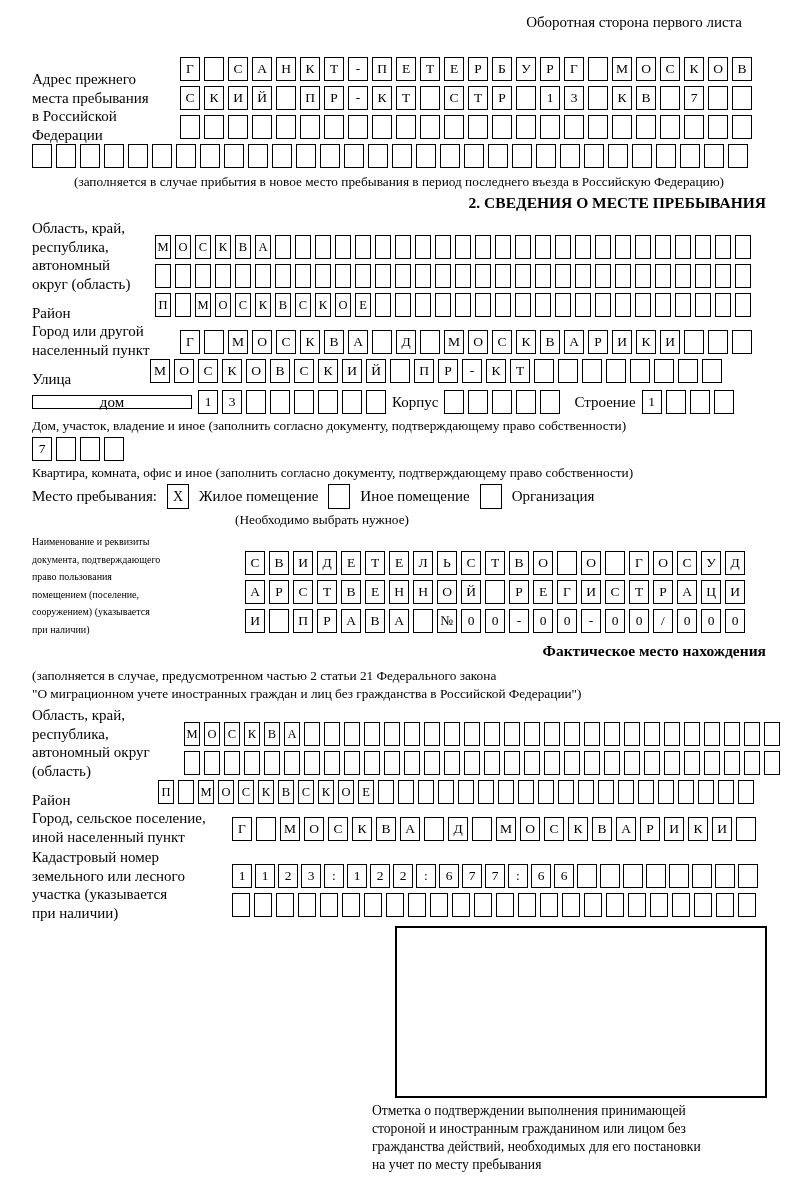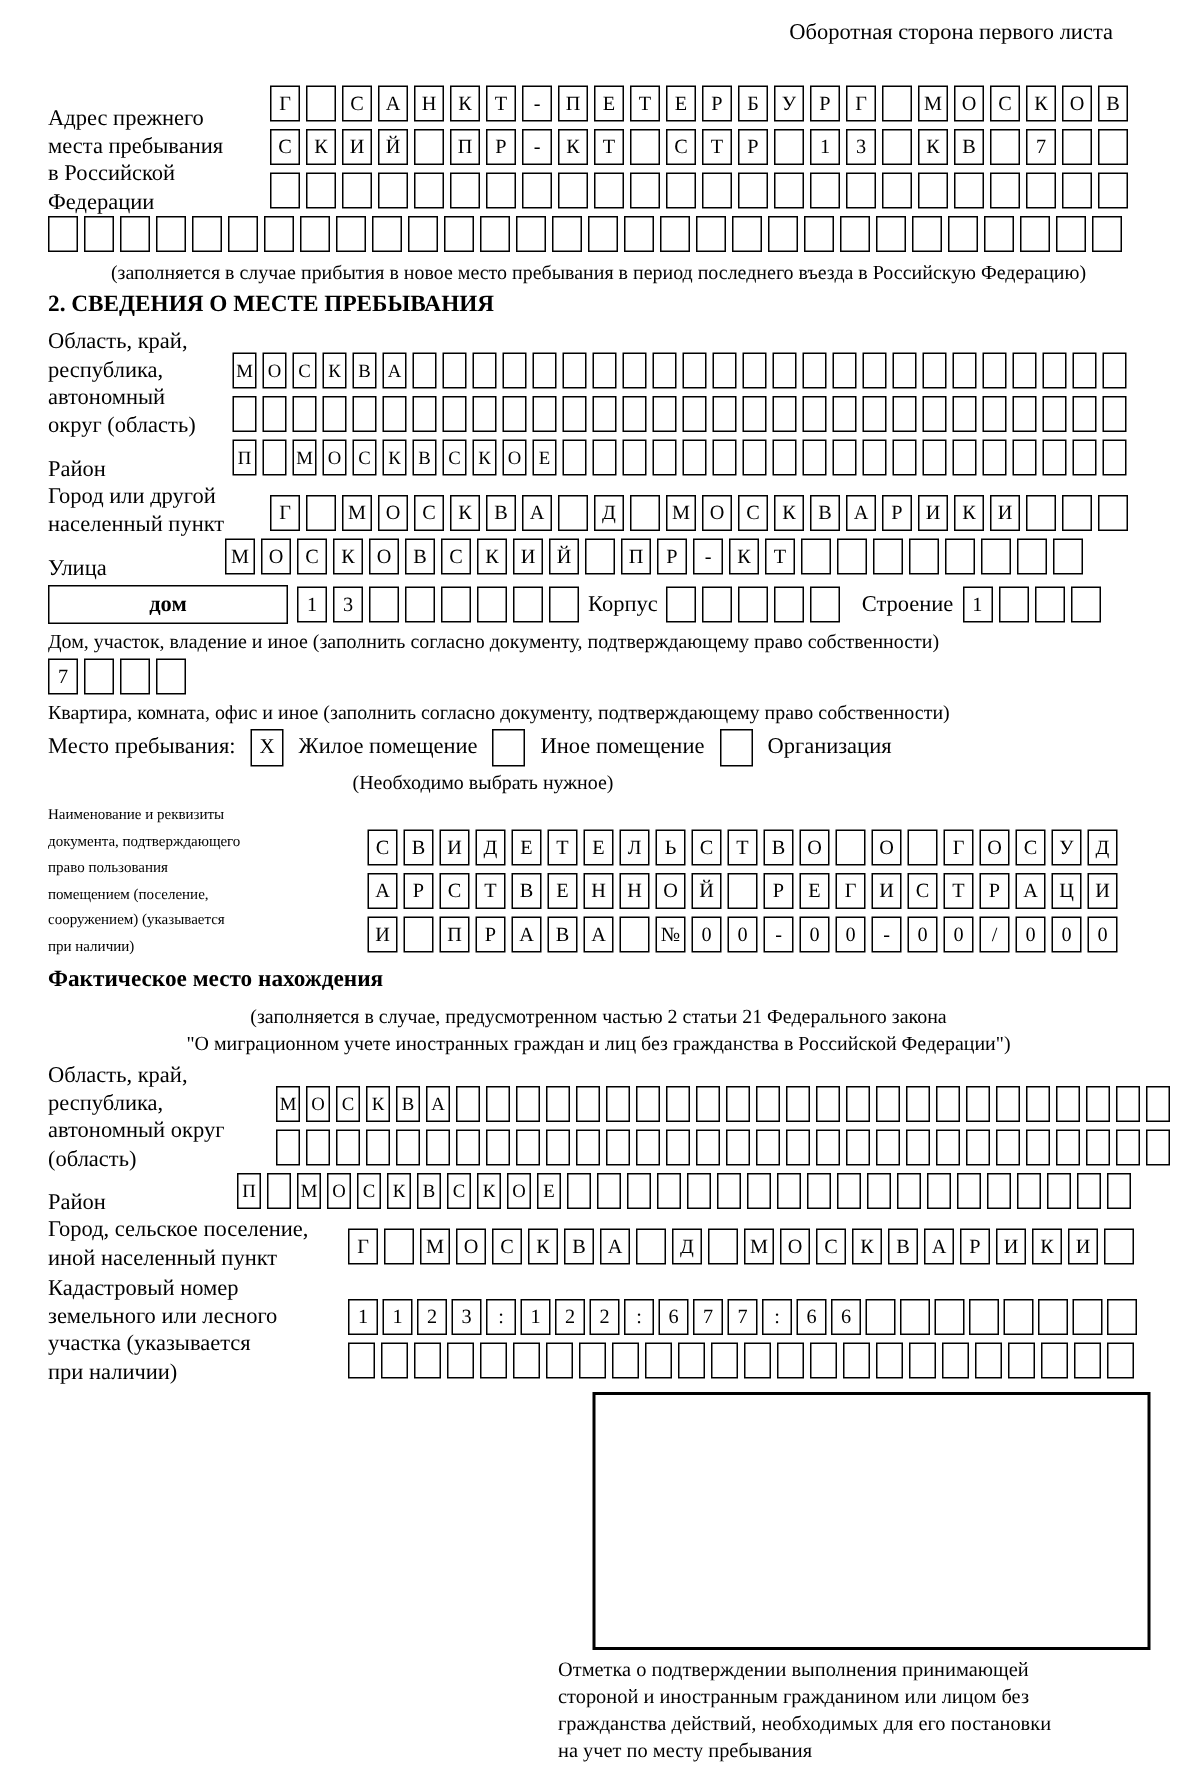--- a/index.html
+++ b/index.html
@@ -24,38 +24,38 @@
     border:1.6px solid #000; display:flex; align-items:center; justify-content:center;
     font-size:13.5px; line-height:1;
   }
   .sm .cell { width:16px; font-size:12.5px; }
   .cd1 { gap:3px; }
   .cd2 .cell { width:18px; }
   .nomb { margin-bottom:0; }
   .padtop { padding-top:18px; }
   .caption { font-size:13.3px; line-height:17px; margin:1px 0 3px; }
   .center { text-align:center; }
-  .title { text-align:left; font-weight:bold; font-size:15.5px; margin:4px 0 7px; }
+  .title { text-align:right; font-weight:bold; font-size:15.5px; margin:4px 0 7px; }
   .houserow { display:flex; align-items:center; margin:2px 0 3px; }
   .fieldbox {
-    box-sizing:border-box; border:1.6px solid #000; height:26px;
-    display:flex; align-items:center; justify-content:center; font-size:15px;font-weight:bold;
+    box-sizing:border-box; border:1.6px solid #000; height:14px;
+    display:flex; align-items:center; justify-content:center; font-size:15px;
   }
   .w160{width:160px} .w196{width:196px}
   .gap6 { margin-right:6px; }
   .inlbl { font-size:15px; margin:0 6px; }
   .ml14 { margin-left:14px; }
   .stayrow { display:flex; align-items:center; gap:10px; font-size:15px; margin:3px 0 2px; }
   .checkbox {
     flex:0 0 auto; width:22px; height:25px; box-sizing:border-box;
     border:1.6px solid #000; display:flex; align-items:center; justify-content:center;
     font-size:14px;
   }
   .staynote { width:580px; text-align:center; margin:1px 0 5px; }
-  .notes { font-size:13.3px; line-height:17.5px; text-align:center; margin-bottom:4px; }
+  .notes { font-size:13.3px; line-height:17.5px; text-align:left; margin-bottom:4px; }
   .stampbox {
     box-sizing:border-box; margin:4px 0 0 363px; width:372px; height:172px;
     border:2px solid #000; background:#fff;
   }
   .stampcap {
     margin:4px 0 0 340px; width:412px; 
     font-size:13.6px; line-height:18px;
   }
 </style>
 </head>

